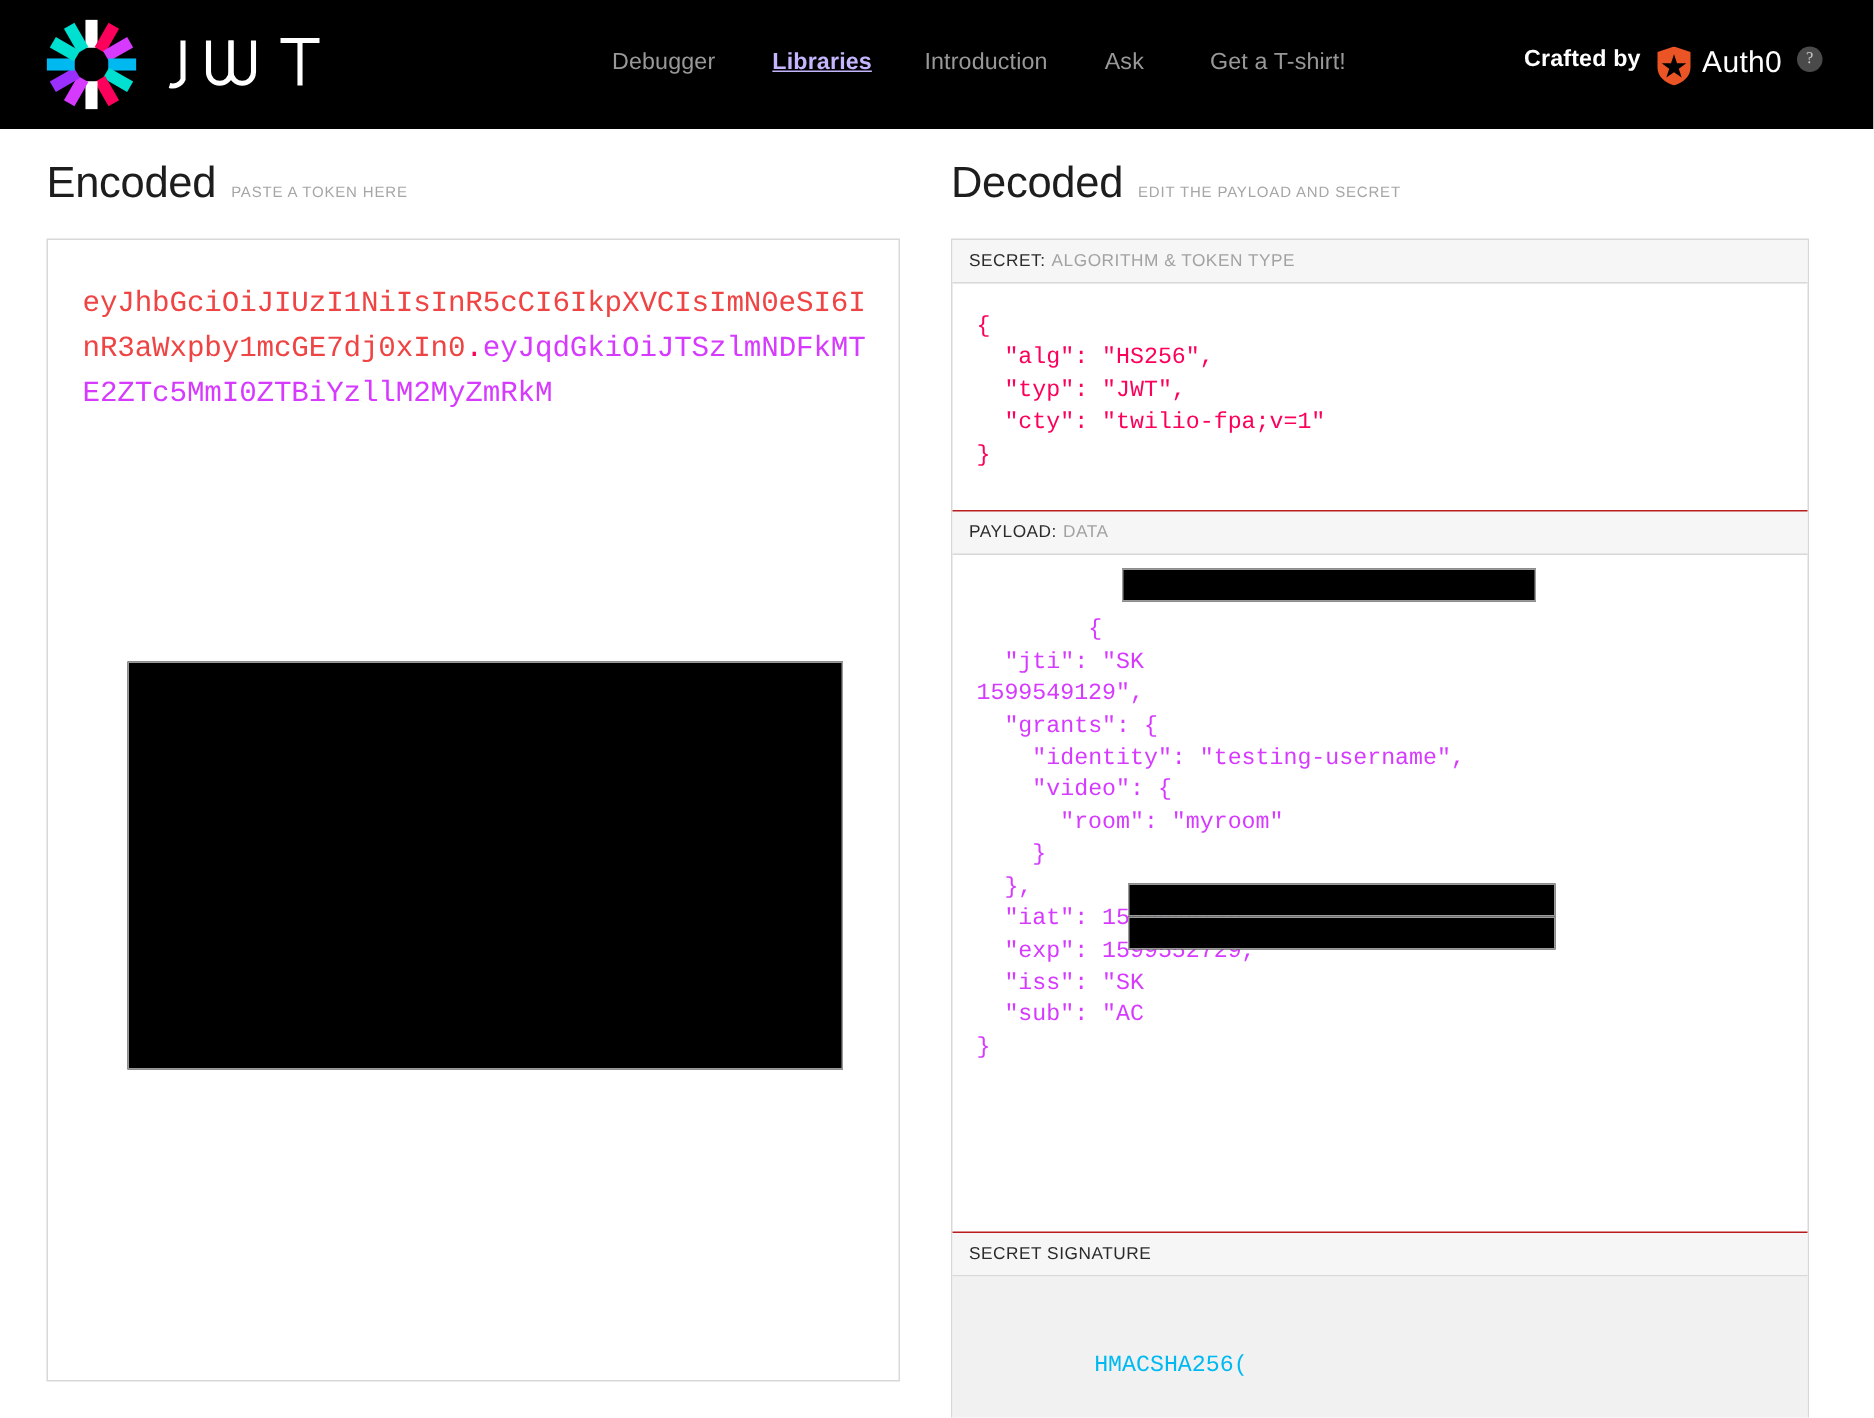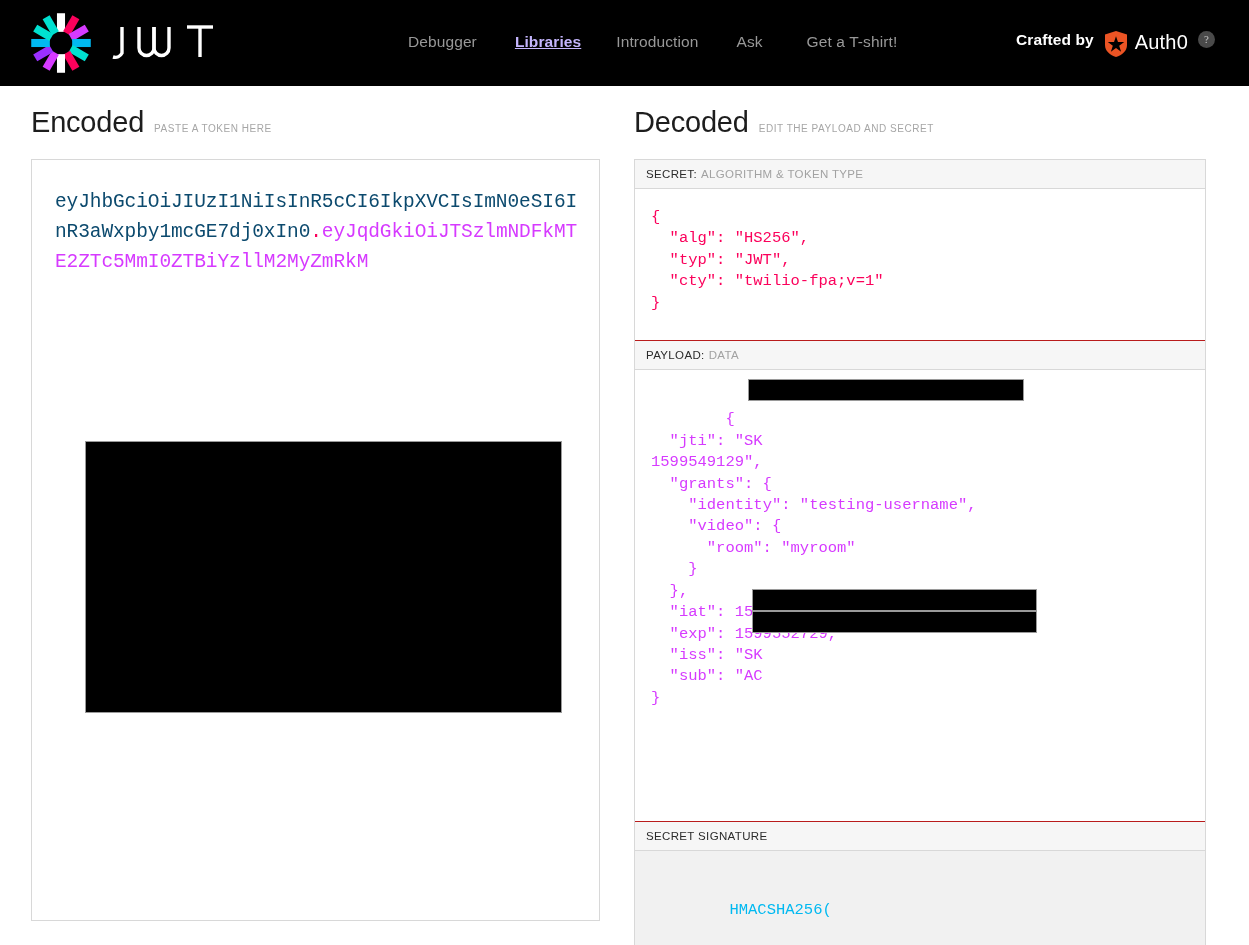--- a/index.html
+++ b/index.html
@@ -144,21 +144,21 @@
   }
   .token {
     padding: 27px 20px 0 23px;
     font-family: "Liberation Mono", monospace;
     font-size: 19.5px;
     line-height: 30px;
     word-break: break-all;
     white-space: pre-wrap;
     letter-spacing: -0.1px;
   }
-  .tok-header { color: #0c4a6e; }
+  .tok-header { color: #ef4444; }
   .tok-dot    { color: #fb015b; }
   .tok-payload{ color: #d63aff; }
 
   .redact-big {
     position: absolute;
     left: 53px;
     top: 281px;
     width: 477px;
     height: 272px;
     background: #000000;

